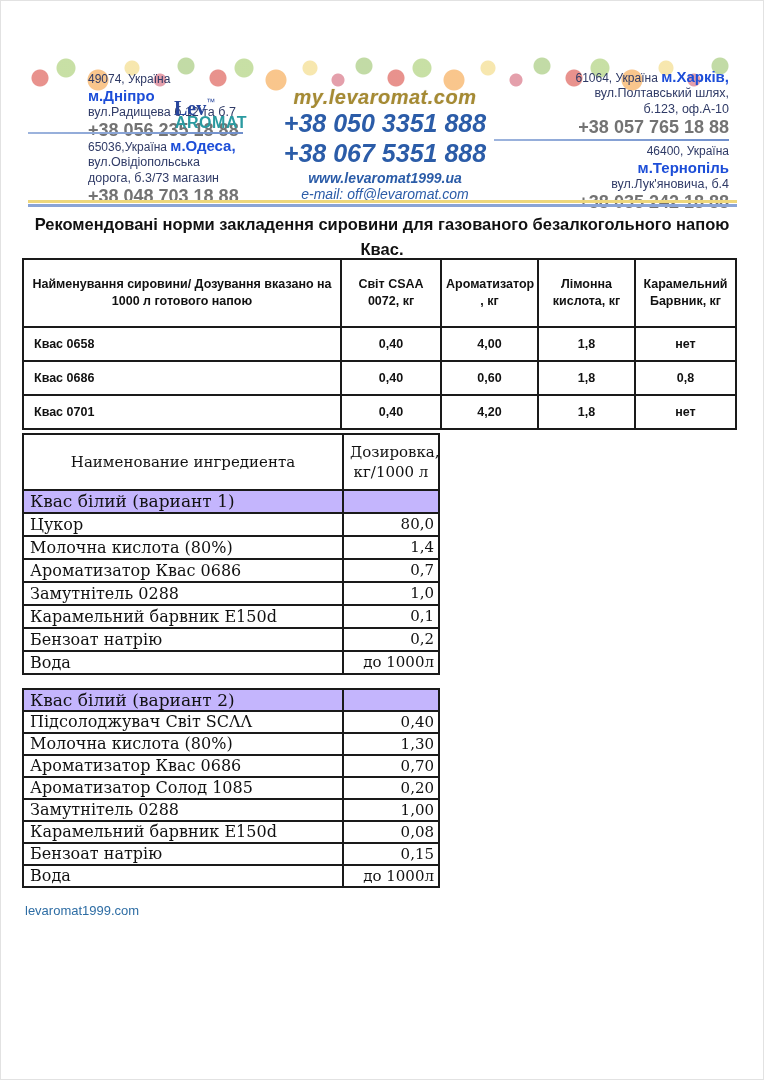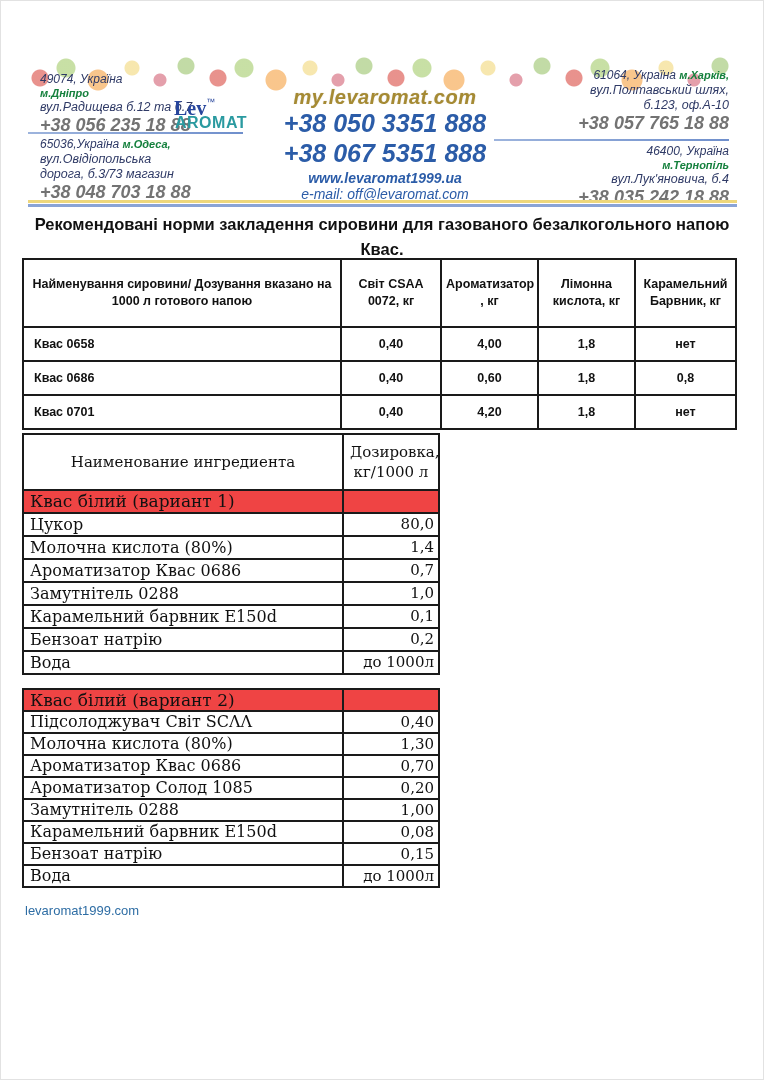--- a/index.html
+++ b/index.html
@@ -26,23 +26,23 @@
       radial-gradient(circle at 132px 24px, rgba(196,44,70,.6) 0 6px,  rgba(196,44,70,0) 7px),
       radial-gradient(circle at 158px 10px, rgba(120,175,58,.6) 0 8px, rgba(120,175,58,0) 9px);
     background-size:178px 40px;
     background-repeat:repeat-x;
     opacity:.75;
     filter:blur(.4px);
   }
   .lh-line-yellow{position:absolute;left:0;bottom:4px;width:100%;height:3px;background:#eed77c;}
   .lh-line-blue{position:absolute;left:0;bottom:0;width:100%;height:3px;background:#8aa4d6;}
   .lh-sep{position:absolute;height:2px;background:linear-gradient(90deg,#9db4dd,#6f8fcc);}
-  .addr{position:absolute;font-style:italic;color:#2f3a66;line-height:1.22;}
+  .addr{position:absolute;color:#2f3a66;line-height:1.22;margin-left:48px;}
   .addr .zip{font-size:12px;}
-  .addr .city{font-size:11px;font-weight:bold;color:#15803d;}
+  .addr .city{font-size:15px;font-weight:bold;color:#1d4ed8;}
   .addr .street{font-size:12.5px;}
   .addr .phone{font-size:18px;font-weight:bold;color:#737373;}
   .addr-left{text-align:left;}
   .addr-right{text-align:right;}
   .center-block{position:absolute;left:212px;top:26px;width:290px;text-align:center;}
   .gold-site{
     font-size:20px;font-weight:bold;font-style:italic;color:#a58a33;
     text-shadow:0 1px 0 rgba(255,255,255,.8), 0 0 1px rgba(120,95,30,.5);
     letter-spacing:.5px;
   }
@@ -71,21 +71,21 @@
   
   .table2{position:absolute;left:22px;width:416px;table-layout:fixed;font-family:"DejaVu Serif", serif;}
   .t2a{top:433px;}
   .t2b{top:688px;}
   .table2 th{height:50px;font-size:15px;font-weight:normal;text-align:center;padding:2px 6px;line-height:1.35;}
   .table2 td{font-size:16px;padding:0 4px;line-height:1.1;}
   .t2a td{height:21px;}
   .t2b td{height:20px;}
   .table2 td.ing{text-align:left;padding-left:6px;}
   .table2 td.dose{text-align:right;font-size:15px;}
-  .table2 tr.section td{background:#ef4444;font-size:17px;}
+  .table2 tr.section td{background:#c4b5fd;font-size:17px;}
   .t2col1{width:320px;} .t2col2{width:96px;}
   
   .footer-link{
     position:absolute;left:25px;top:903px;
     font-size:13px;color:#2e6da4;text-decoration:none;cursor:pointer;
   }
 </style>
 </head>
 <body>
 

